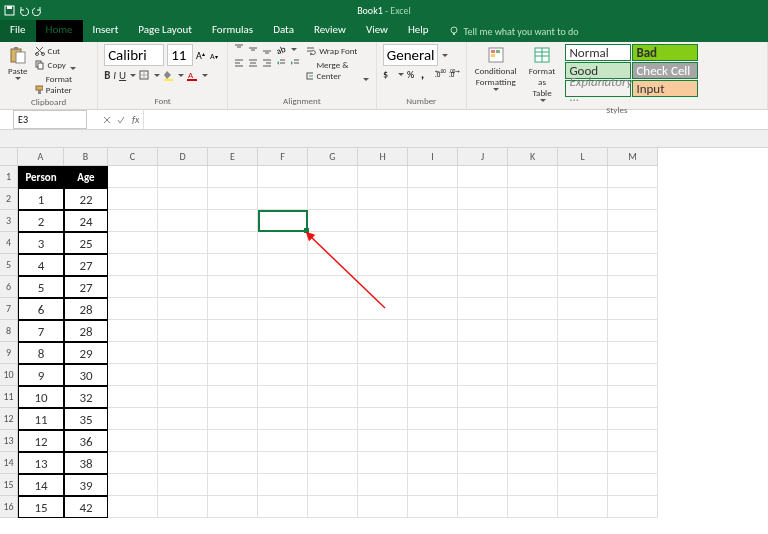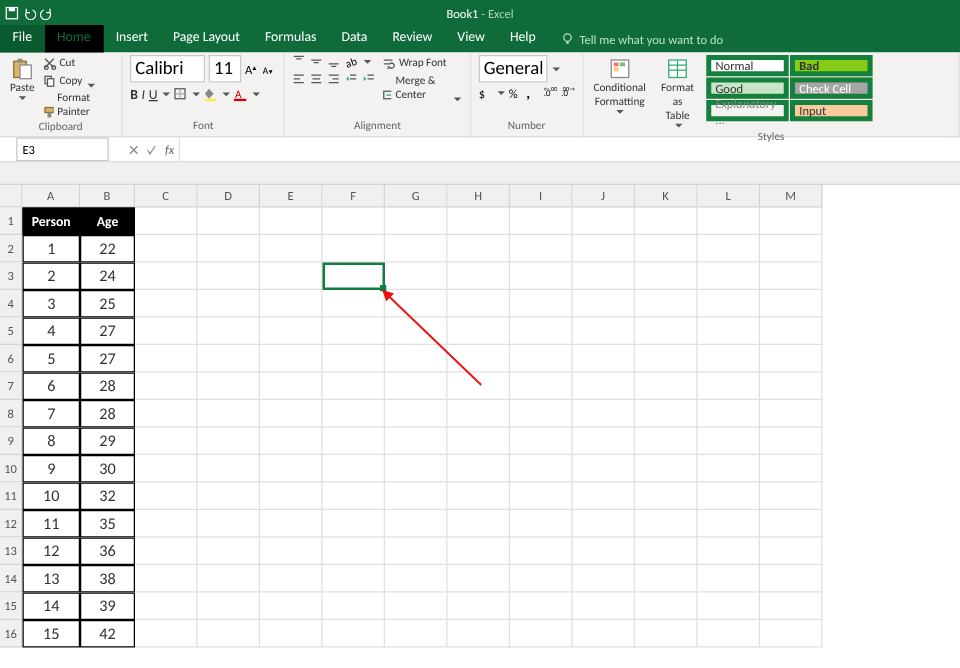--- a/index.html
+++ b/index.html
@@ -29,21 +29,21 @@
 .btn-big svg { width:18px; height:18px; }
 .stack { display:flex; flex-direction:column; gap:1px; font-size:9px;}
 .stack div { display:flex; align-items:flex-end; gap:3px; cursor:pointer; padding:1px;}
 .stack svg { width:10px; height:10px;}
 .fontbox, .sizebox, .numfmt { border:1px solid #c8c8c8; background:#fff; font-size:15px; padding:1px 3px; }
 .fontbox { width:60px;} .sizebox{ width:26px;} .numfmt{ width:55px;}
 .row { display:flex; gap:3px; align-items:center;}
 .row svg { width:11px; height:11px; cursor:pointer;}
 .tri { width:0; height:0; border-left:3px solid transparent; border-right:3px solid transparent; border-top:3px solid #555; display:inline-block; margin-left:1px;}
 .styles-gal { display:flex; flex-wrap:wrap; width:204px; gap:1px;}
-.styles-gal .cell { width:66px; height:17px; border:4px solid #15803d; font-size:10px; display:flex; align-items:center; padding-left:3px;}
+.styles-gal .cell { width:66px; height:17px; border:1px solid #15803d; font-size:13px; display:flex; align-items:center; padding-left:3px;}
 .s-normal { background:#fff;} .s-bad{ background:#84cc16;font-weight:bold;} .s-good{background:#c6e6c6;}
 .s-check{ background:#a6a6a6; color:#fff;} .s-expl{ font-style:italic; color:#888;} .s-input{ background:#f9cb9c;}
 
 
 .fbar { height:20px; border-bottom:1px solid #d4d4d4; display:flex; align-items:center; background:#fff;}
 .namebox { width:74px; border:1px solid #c8c8c8; font-size:10px; padding:2px 4px; margin:13px;}
 .fbar .fx { font-style:italic; font-size:10px; padding:0 4px; color:#666;}
 .fbar svg { width:10px; height:10px; fill:#888; margin:0 2px; cursor:pointer;}
 .fxline { flex:1; height:100%; border-left:1px solid #e0e0e0; padding-left:6px; font-size:10px; display:flex; align-items:center;}
 

